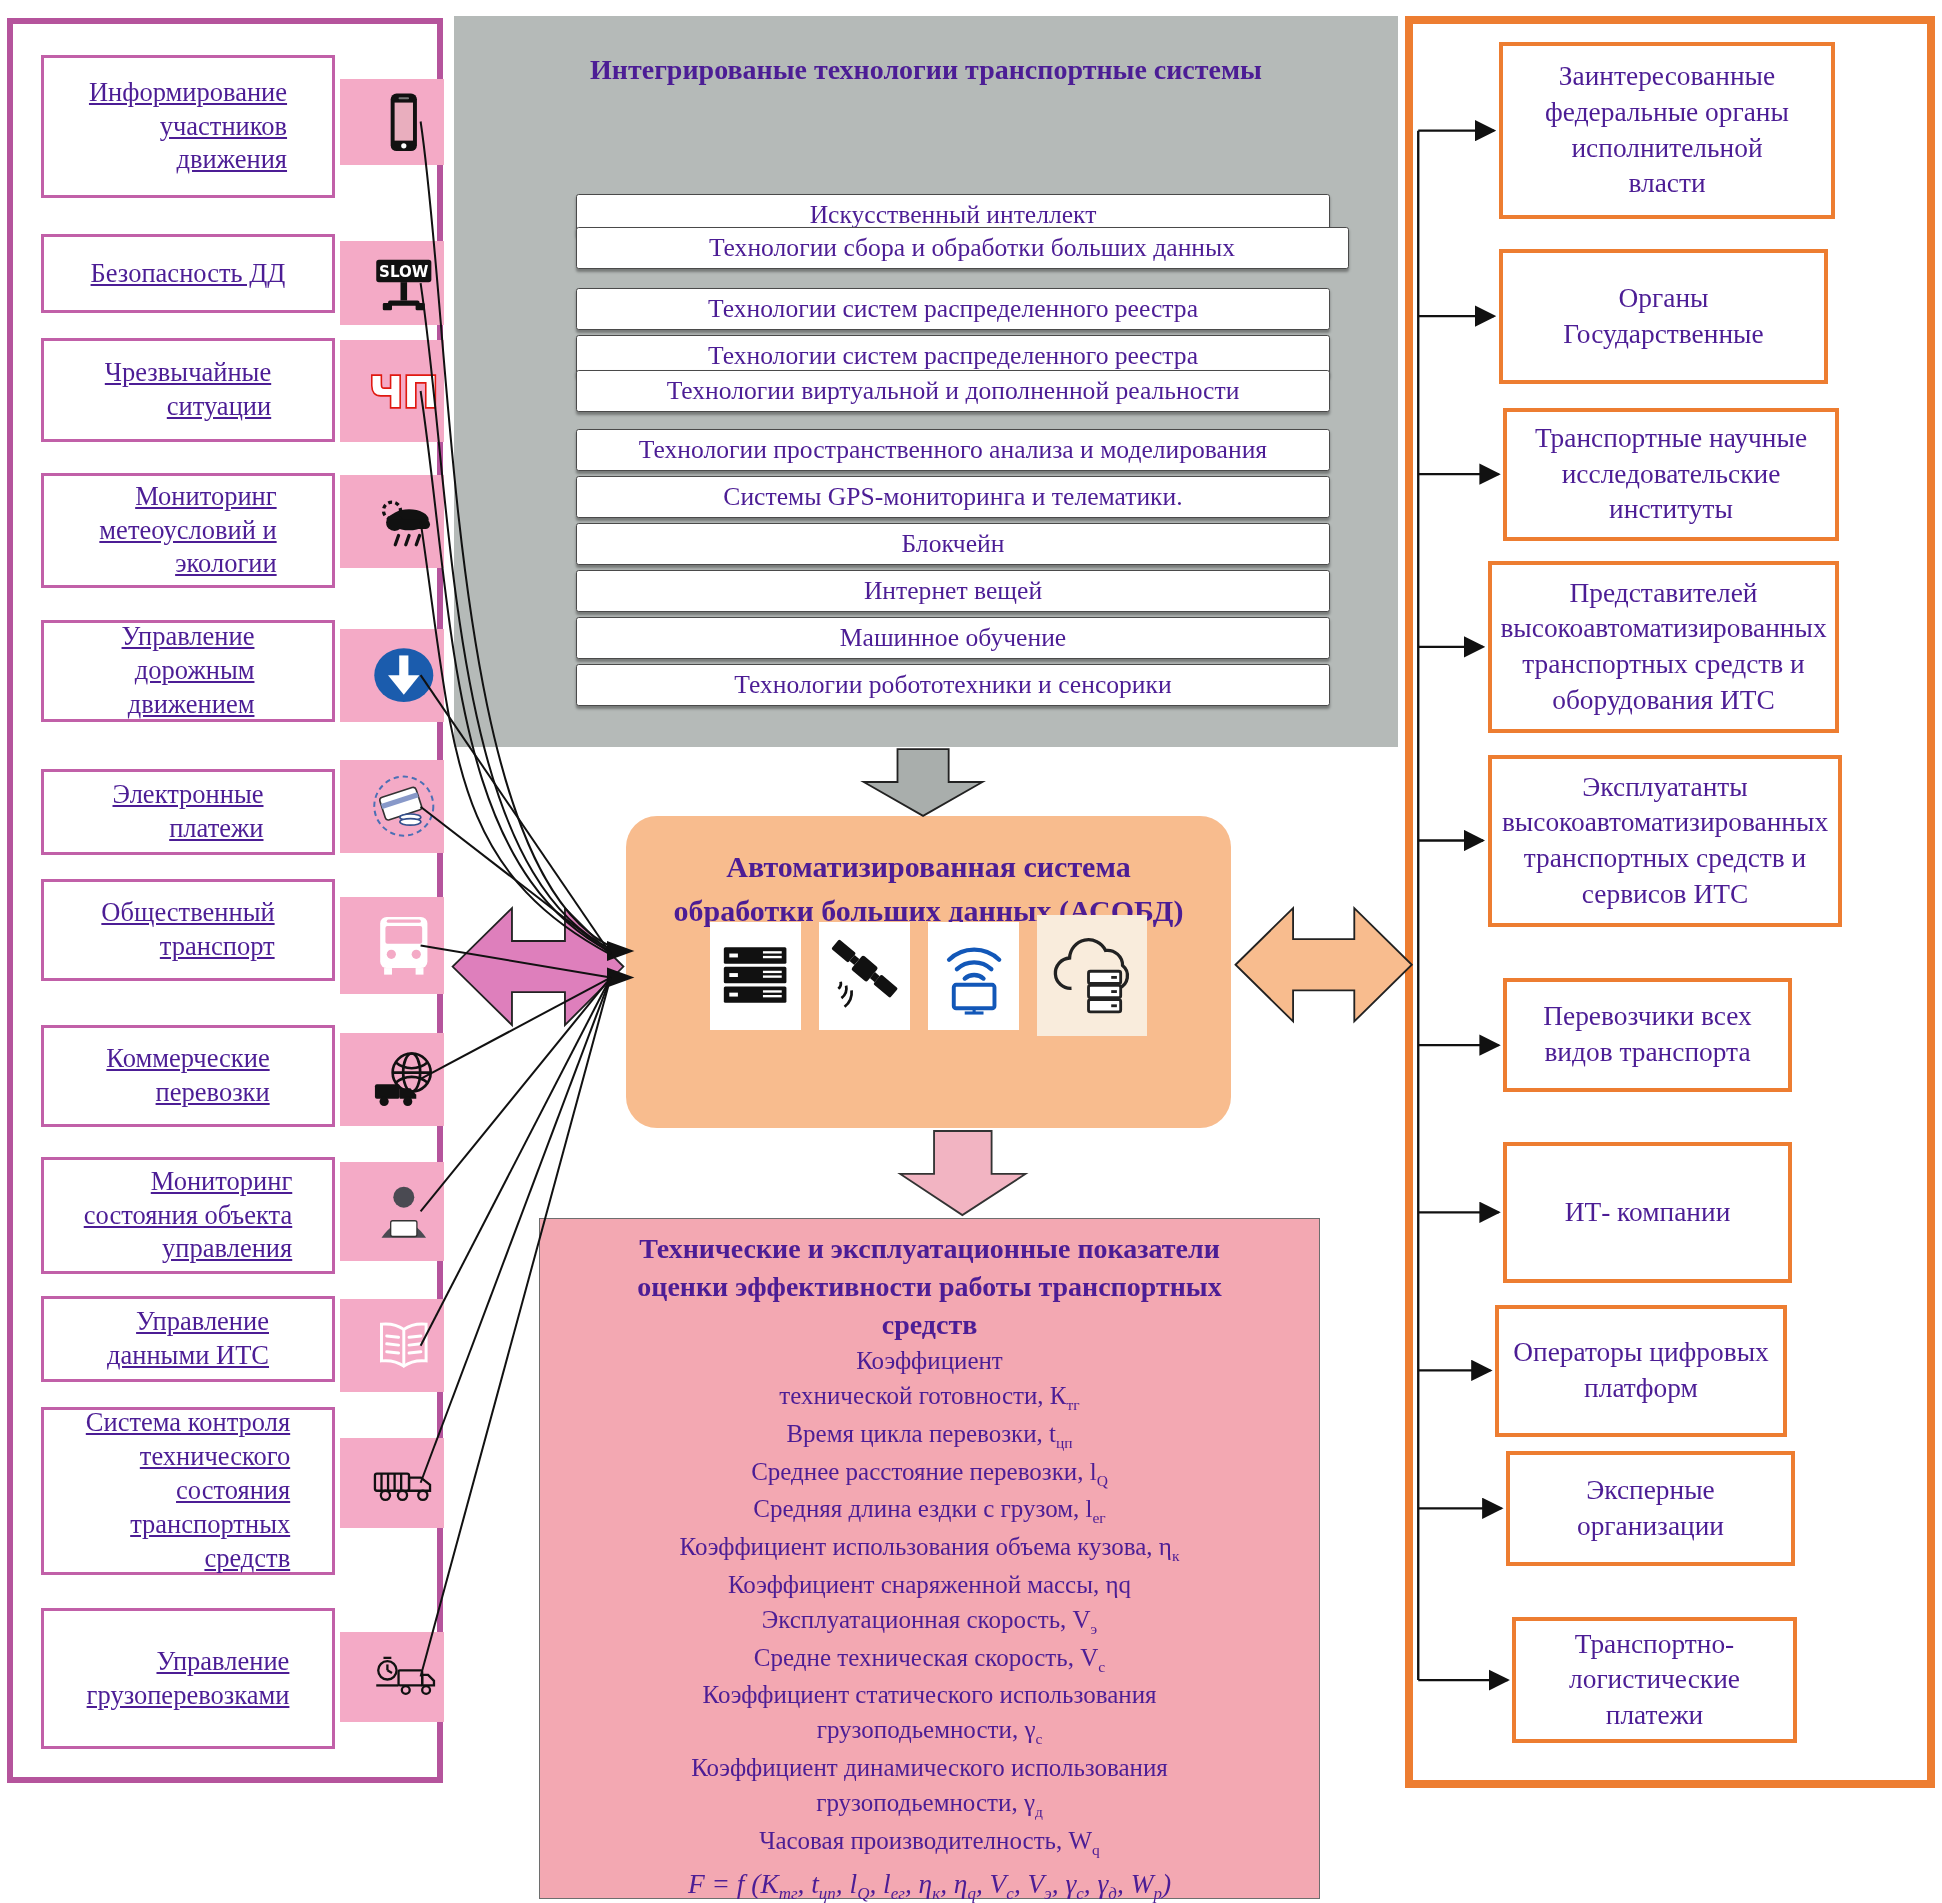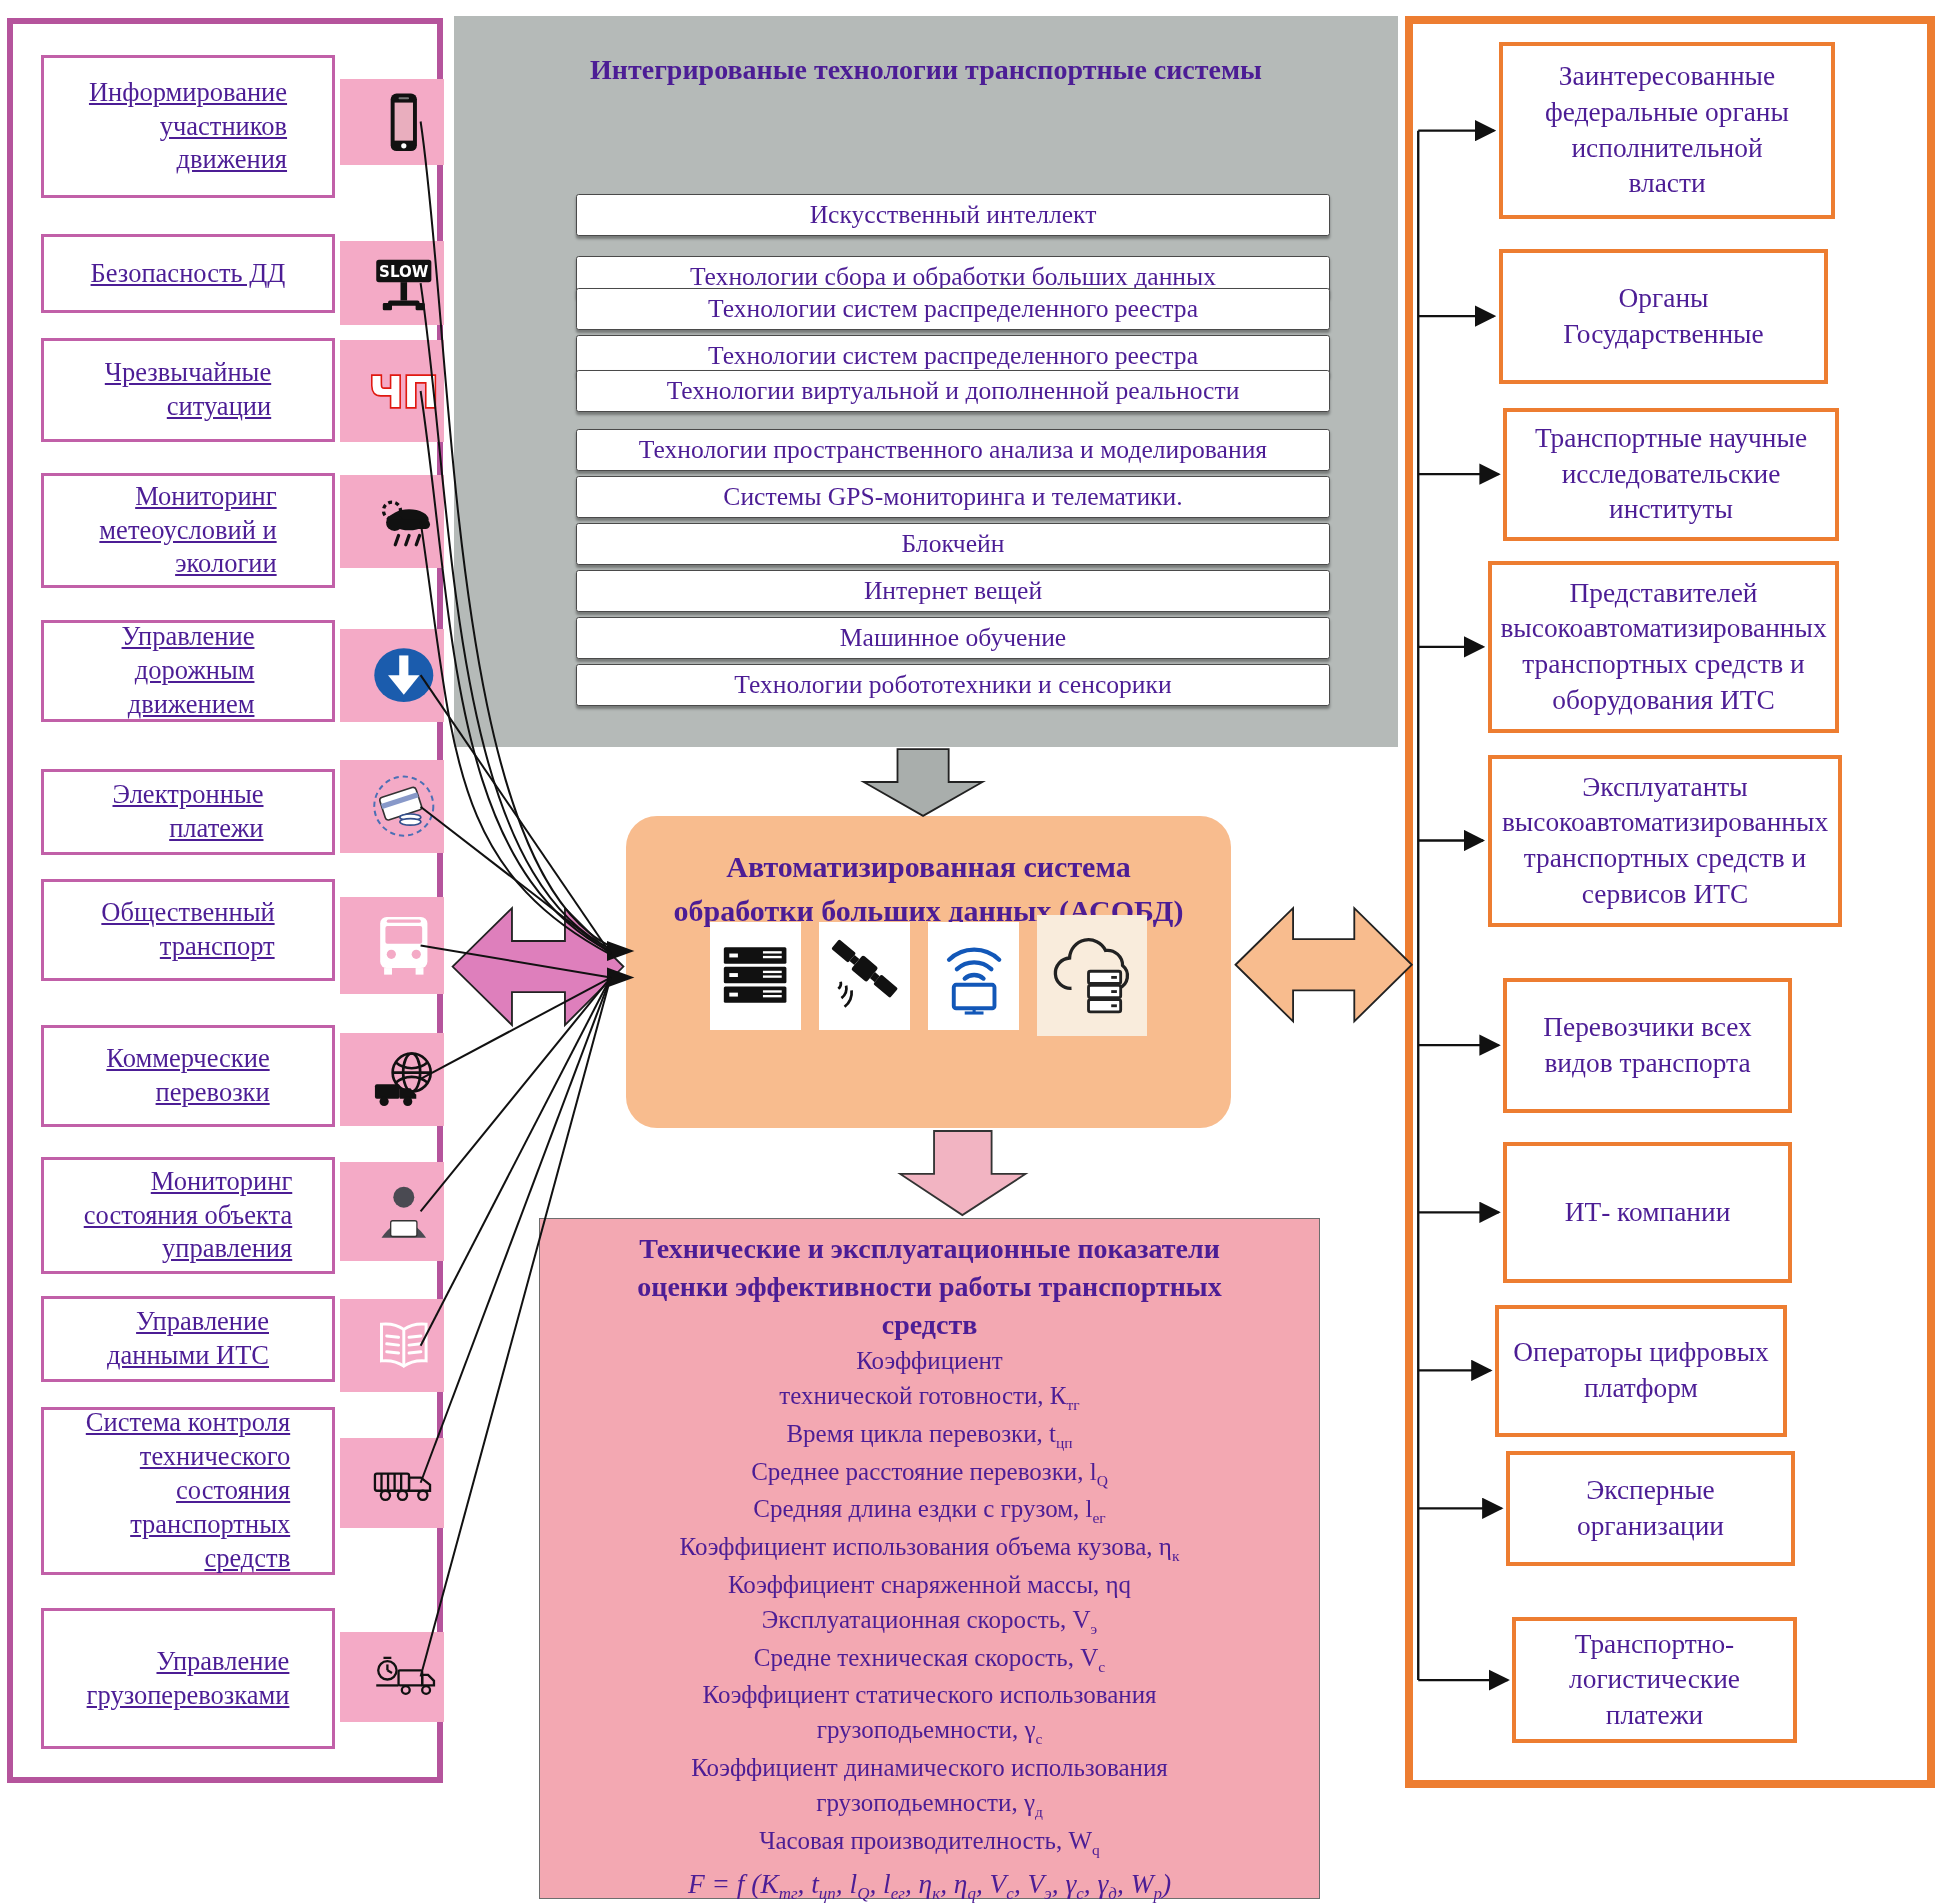--- a/index.html
+++ b/index.html
@@ -365,21 +365,21 @@
           <line x1="19" y1="21" x2="31" y2="21"></line>
           <rect x="42" y="40" width="36" height="23" rx="2"></rect>
           <path d="M78,47 h9 l9,9 v7 h-18 z"></path>
           <circle cx="53" cy="70" r="6"></circle>
           <circle cx="84" cy="70" r="6"></circle>
           <line x1="8" y1="63" x2="42" y2="63"></line>
         </g>
       </svg>
     </div>
     <div class="grow" style="top: 194px;">Искусственный интеллект</div>
-    <div class="grow" style="top: 256px;">Технологии сбора и обработки больших данных</div>
+    <div class="grow" style="top: 227px; padding-left: 19px;">Технологии сбора и обработки больших данных</div>
     <div class="grow" style="top: 288px;">Технологии систем распределенного реестра</div>
     <div class="grow" style="top: 335px;">Технологии систем распределенного реестра</div>
     <div class="grow" style="top: 370px;">Технологии виртуальной и дополненной реальности</div>
     <div class="grow" style="top: 429px;">Технологии пространственного анализа и  моделирования</div>
     <div class="grow" style="top: 476px;">Системы GPS-мониторинга и телематики.</div>
     <div class="grow" style="top: 523px;">Блокчейн</div>
     <div class="grow" style="top: 570px;">Интернет вещей</div>
     <div class="grow" style="top: 617px;">Машинное обучение</div>
     <div class="grow" style="top: 664px;">Технологии робототехники и сенсорики</div>
     <div class="rbox" style="top: 42px; height: 177px; left: 1499px; width: 336px;">Заинтересованные
@@ -392,21 +392,21 @@
 исследовательские
 институты</div>
     <div class="rbox" style="top: 561px; height: 172px; left: 1488px; width: 351px;">Представителей
 высокоавтоматизированных
 транспортных средств и
 оборудования ИТС</div>
     <div class="rbox" style="top: 755px; height: 172px; left: 1488px; width: 354px;">Эксплуатанты
 высокоавтоматизированных
 транспортных средств и
 сервисов ИТС</div>
-    <div class="rbox" style="top: 978px; height: 135px; left: 1503px; width: 289px; text-align: center;">Перевозчики всех
+    <div class="rbox" style="top: 978px; height: 114px; left: 1503px; width: 289px; text-align: center;">Перевозчики всех
 видов транспорта</div>
     <div class="rbox" style="top: 1142px; height: 141px; left: 1503px; width: 289px;">ИТ- компании</div>
     <div class="rbox" style="top: 1305px; height: 132px; left: 1495px; width: 292px;">Операторы цифровых
 платформ</div>
     <div class="rbox" style="top: 1451px; height: 115px; left: 1506px; width: 289px;">Эксперные
 организации</div>
     <div class="rbox" style="top: 1617px; height: 126px; left: 1512px; width: 285px;">Транспортно-
 логистические
 платежи</div>
   </div>

